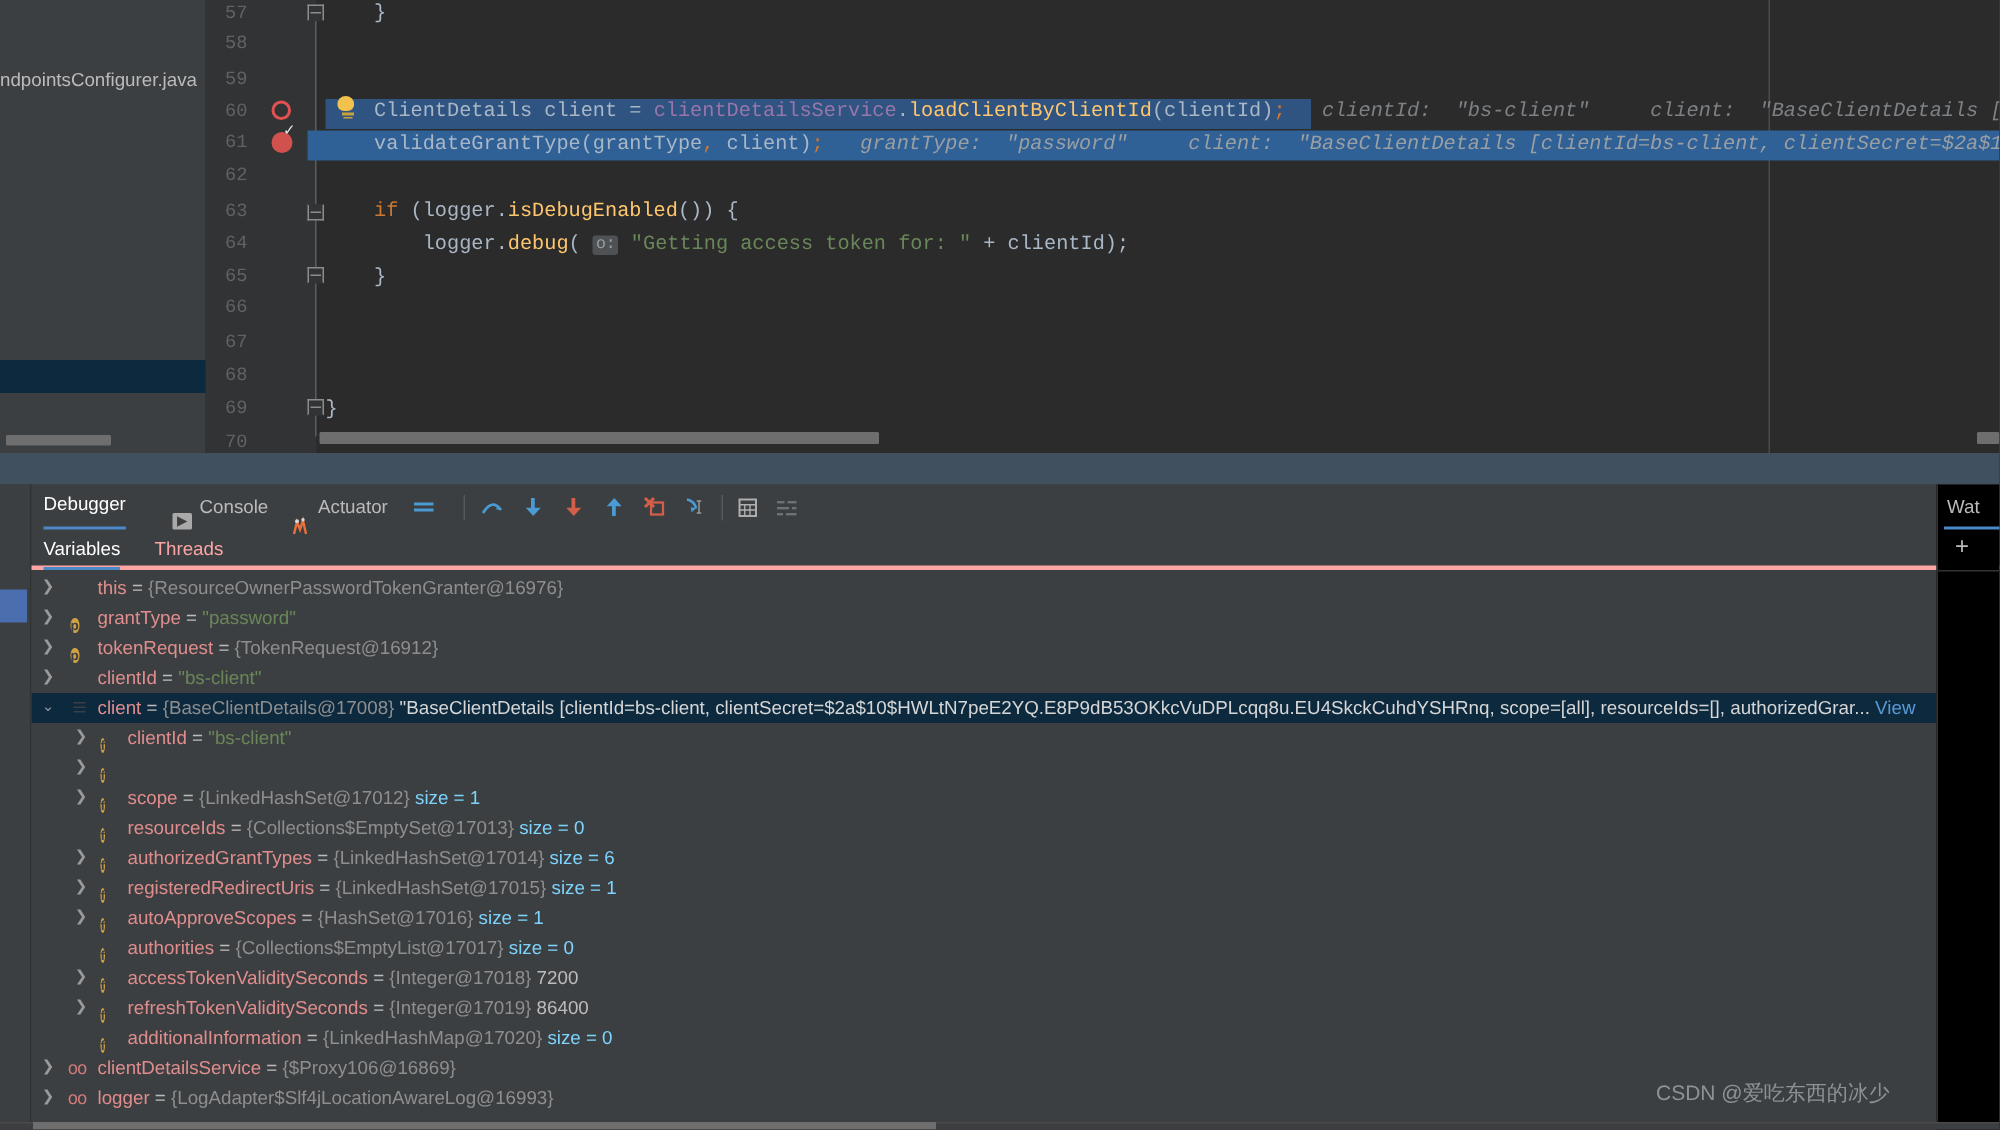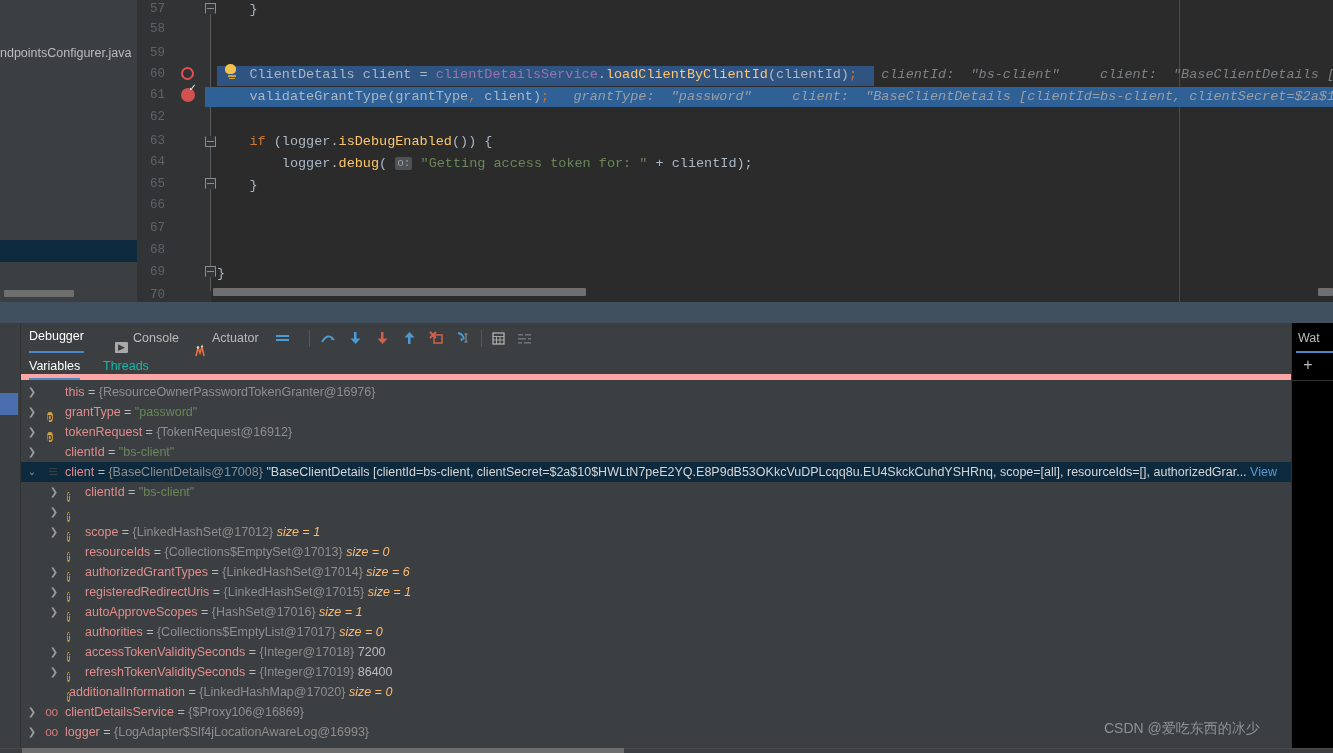--- a/index.html
+++ b/index.html
@@ -180,26 +180,26 @@
 
   .tb-sep {
     position: absolute; top: 7px; width: 1px; height: 17px; background: #555759;
   }
   .tb-btn {
     position: absolute; top: 6px; width: 19px; height: 19px;
   }
 
   .subtabbar {
     position: absolute; left: 21px; top: 30px; width: 1312px; height: 27px;
-    border-bottom: 6px solid #fca5a5;
+    border-bottom: 3px solid #fca5a5;
     text-align: right;
   }
   .subtab {
     position: absolute; top: 0; height: 27px; line-height: 26px;
-    font-size: 12.5px; color: #14b8a6;
+    font-size: 12.5px; color: #fca5a5;
   }
   .subtab.active { color: #ffffff; border-bottom: 2px solid #4a88c7; }
 
   
   .vars {
     position: absolute; left: 21px; top: 57px; width: 1270px; height: 373px;
     background: #3c3f41; overflow: hidden;
   }
   .vrow {
     position: absolute; left: 0; width: 1270px; height: 20px;
@@ -237,21 +237,21 @@
   .ic-static {
     position: relative; top: 0px; color: #d07b7b; font-size: 12px;
     font-family: "Liberation Mono", monospace; letter-spacing: -1px;
   }
   .vname { color: #e08d8d; }
   .veq   { color: #bbbbbb; }
   .vref  { color: #8e8e8e; }
   .vstr  { color: #6a8759; }
   .vnum  { color: #bbbbbb; }
   .vtxt  { color: #d6d6d6; }
-  .vsize { color: #fdba74; font-style: italic; }
+  .vsize { color: #7dd3fc; }
   .viewlink { color: #5a9ad6; }
 
   
   .watch-panel {
     position: absolute; left: 1291px; top: 0; width: 42px; height: 430px;
     background: #000000; border-left: 1px solid #323232;
   }
   .watch-tab {
     position: absolute; left: 6px; top: 0; height: 30px; line-height: 30px;
     font-size: 12.5px; color: #bbbbbb; white-space: nowrap;
@@ -573,21 +573,21 @@
       <div class="vrow" style="top:282px">
         <span class="arrow" style="left:28px">❯</span>
         <span class="vicon" style="left:46px"><span class="ic-field">f</span></span>
         <span style="position:absolute;left:64px">
           <span class="vname">refreshTokenValiditySeconds</span><span class="veq"> = </span><span class="vref">{Integer@17019}</span><span class="veq"> </span><span class="vnum">86400</span>
         </span>
       </div>
 
       <div class="vrow" style="top:302px">
         <span class="vicon" style="left:46px"><span class="ic-field">f</span></span>
-        <span style="position:absolute;left:48px">
+        <span style="position:absolute;left:64px">
           <span class="vname">additionalInformation</span><span class="veq"> = </span><span class="vref">{LinkedHashMap@17020}</span><span class="veq">  </span><span class="vsize">size = 0</span>
         </span>
       </div>
 
       <div class="vrow" style="top:322px">
         <span class="arrow" style="left:6px">❯</span>
         <span class="vicon" style="left:24px"><span class="ic-static">oo</span></span>
         <span style="position:absolute;left:44px">
           <span class="vname">clientDetailsService</span><span class="veq"> = </span><span class="vref">{$Proxy106@16869}</span>
         </span>

